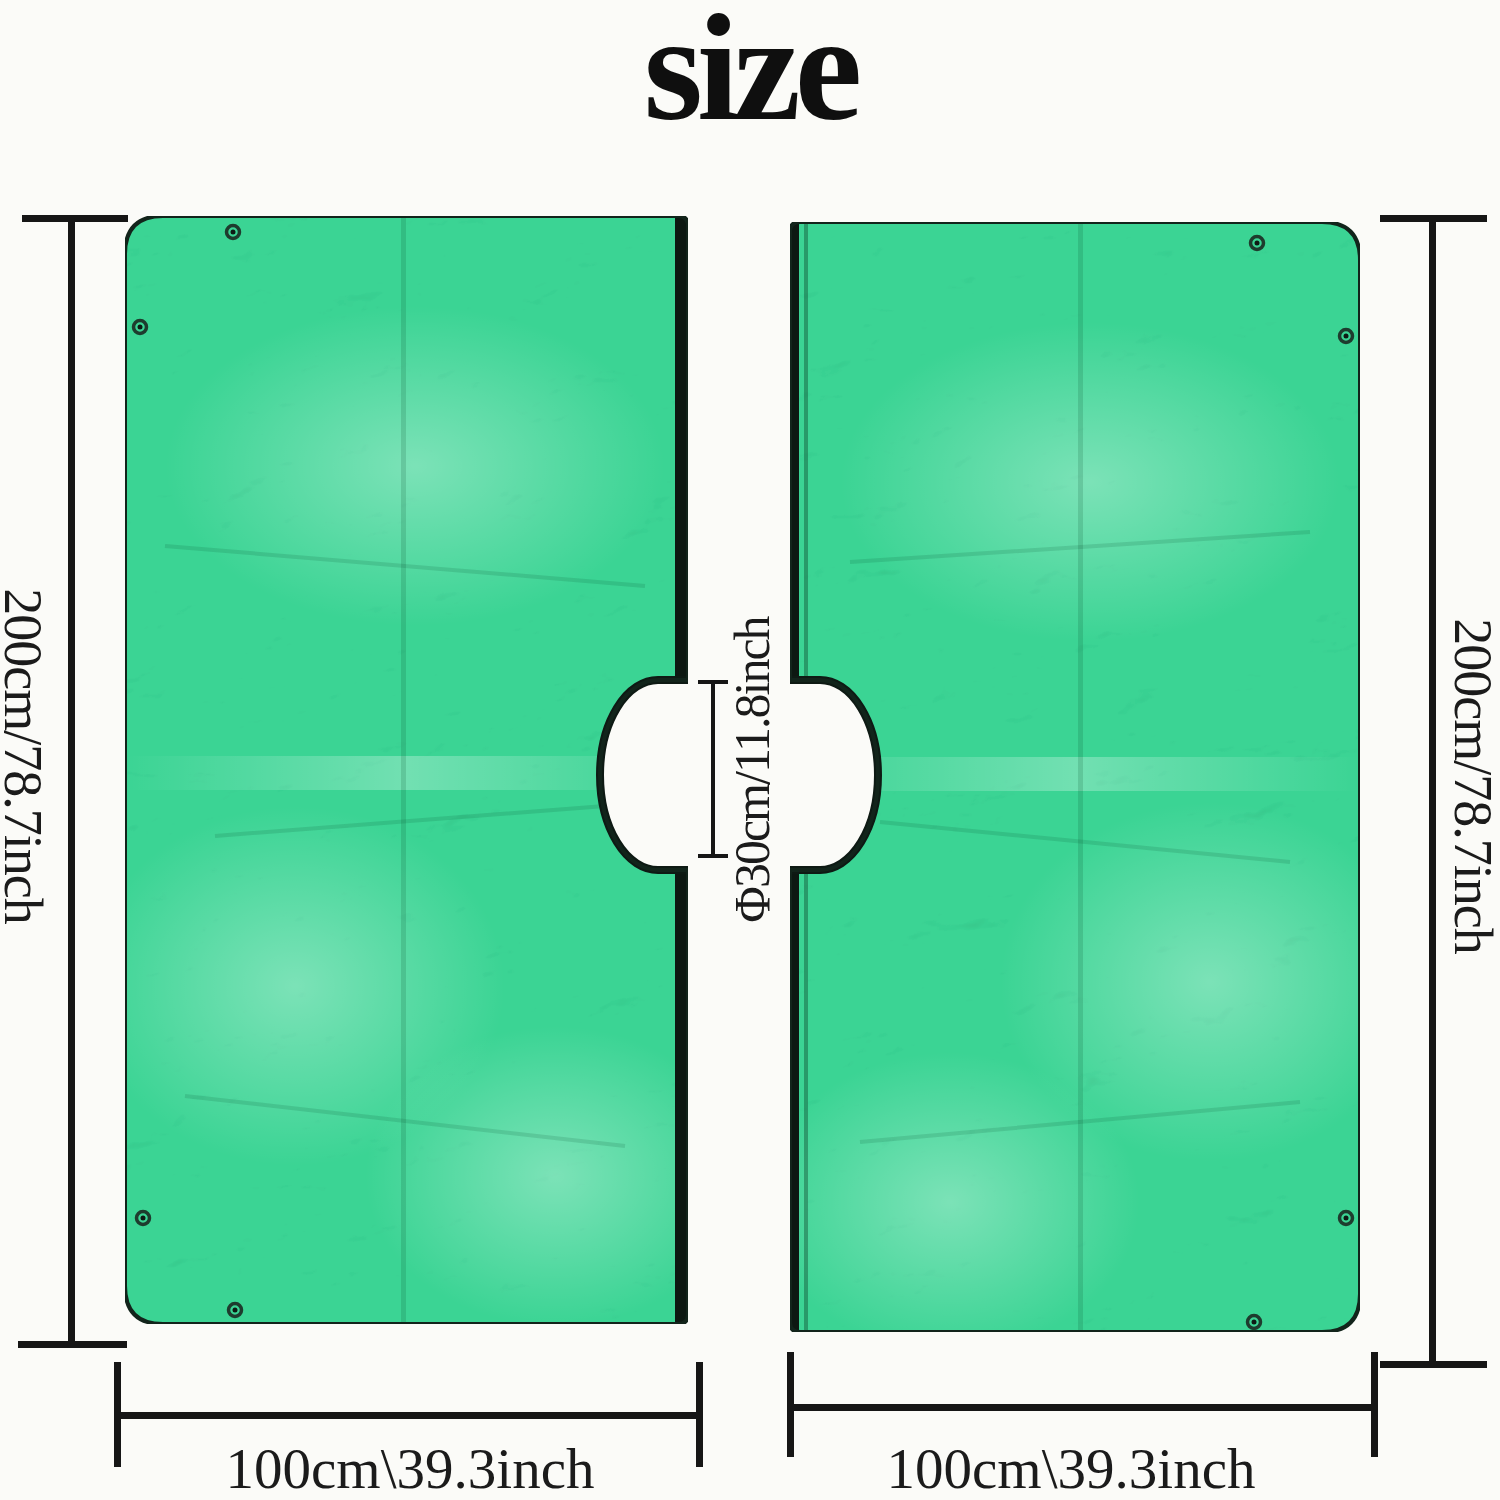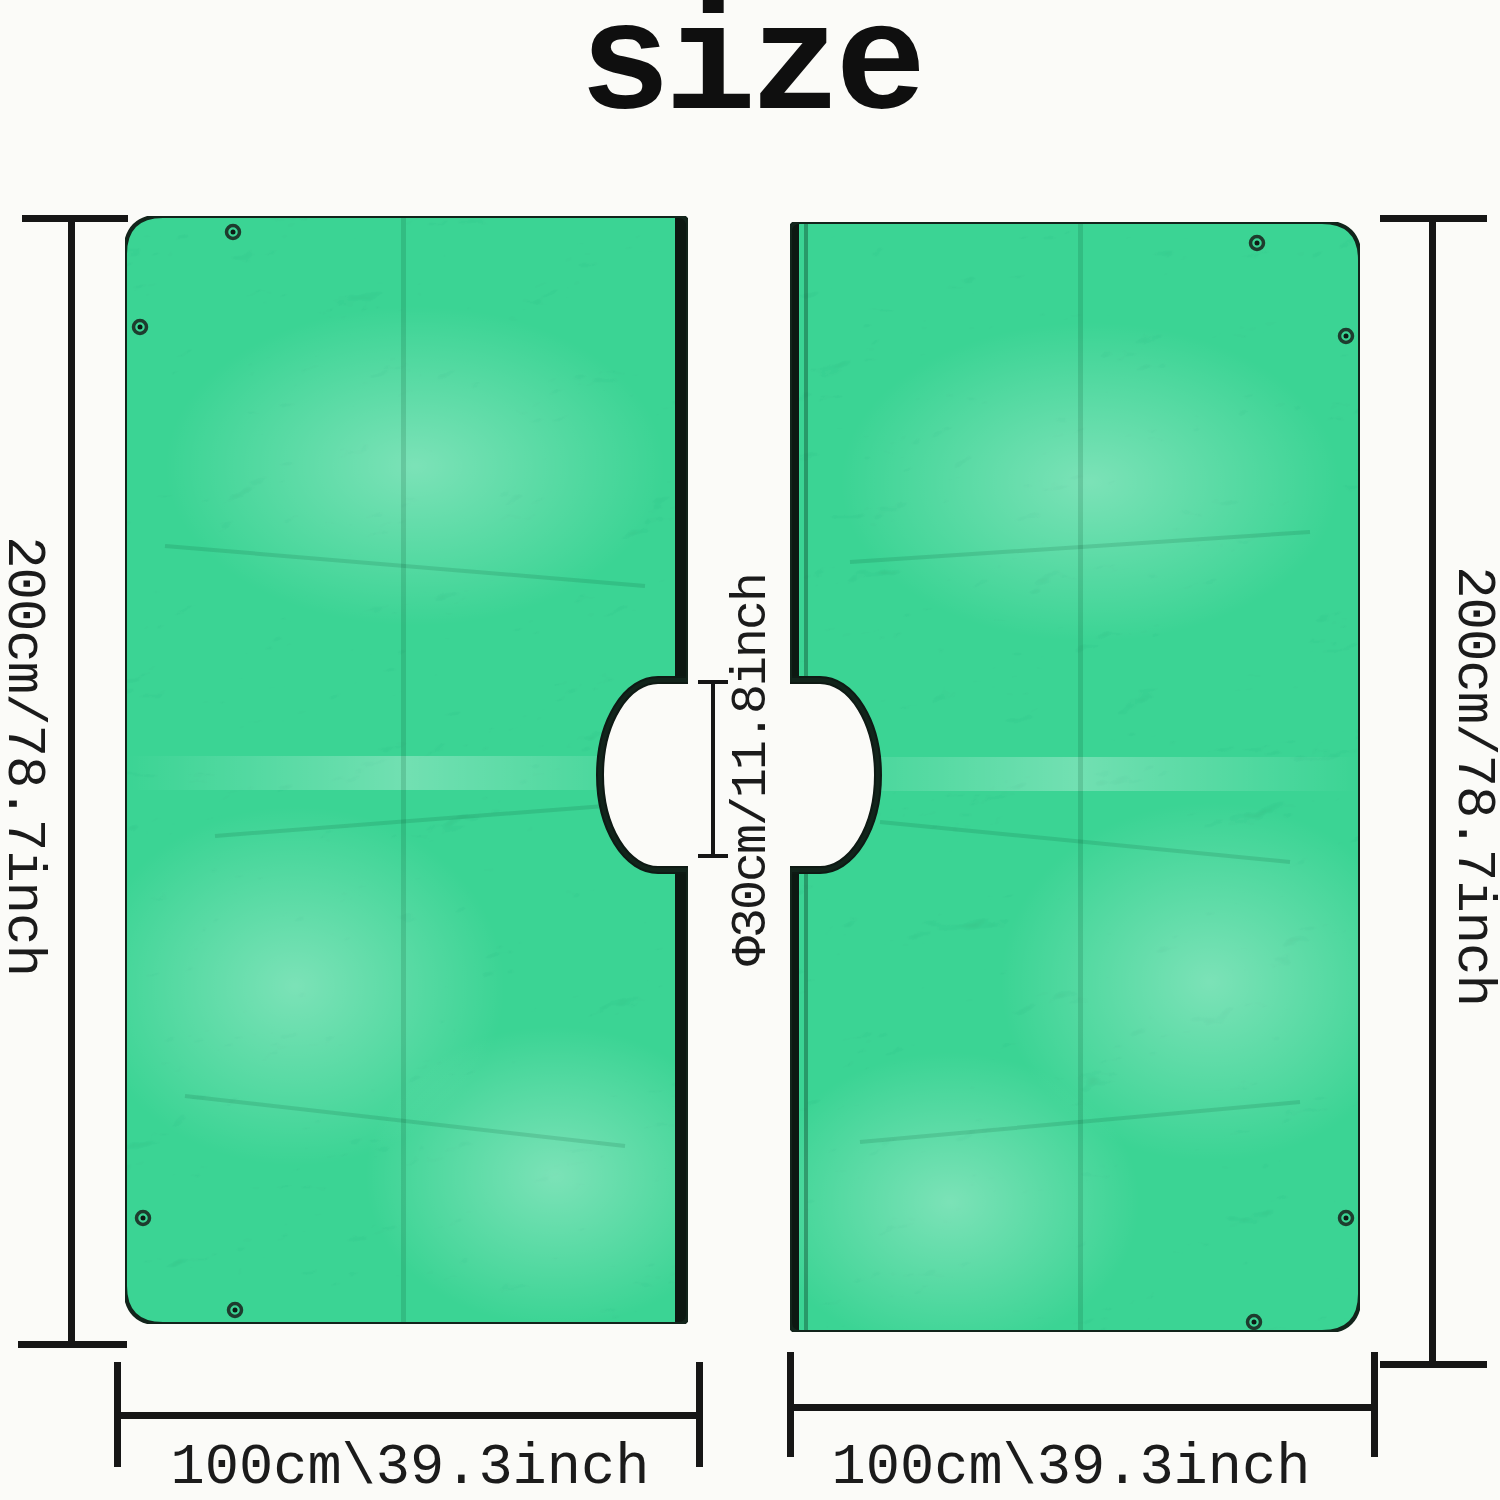--- a/index.html
+++ b/index.html
@@ -1,21 +1,21 @@
 <!DOCTYPE html>
 <html><head>
 <meta charset="utf-8">
 <style>
   html,body{margin:0;padding:0;background:#ffffff;}
   .stage{
     position:relative;
     width:1500px;height:1500px;
     background:#fbfbf8;
     overflow:hidden;
-    font-family:Liberation Mono, monospace;
+    font-family:Liberation Serif, serif;
   }
   .title{
     position:absolute;left:0;right:0;top:-8px;
     text-align:center;
     font-size:152px;font-weight:700;letter-spacing:-6px;
     color:#0f0f0f;line-height:1;
   }
   .panel{position:absolute;display:block;}
   .panel-left{left:125px;top:216px;}
   .panel-right{left:790px;top:222px;}

